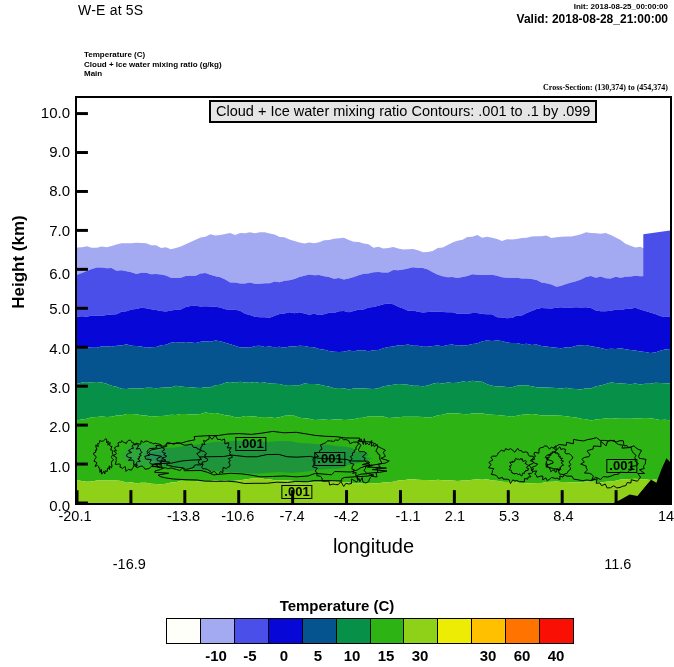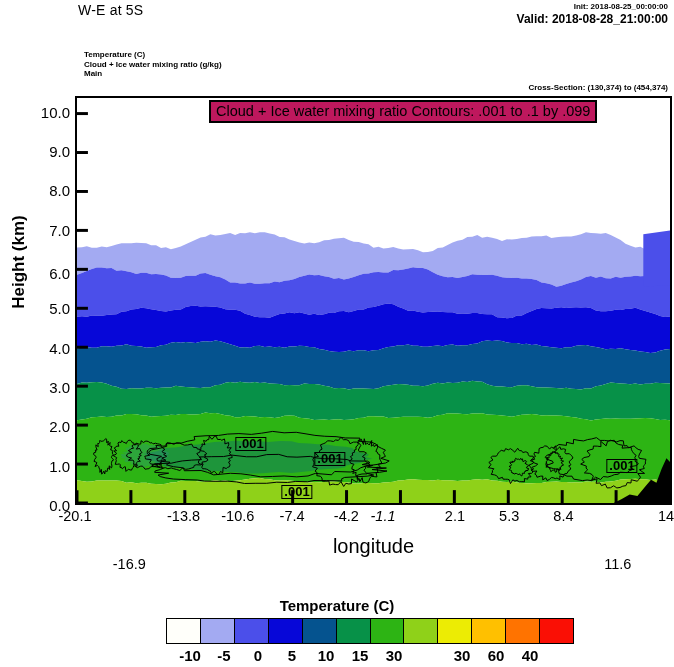--- a/index.html
+++ b/index.html
@@ -9,29 +9,29 @@
   .abs{position:absolute;}
 
   
   #main-title{left:78px;top:2px;font-size:14px;font-weight:400;letter-spacing:.2px;}
   #init-line{right:6px;top:2px;font-size:8px;font-weight:bold;text-align:right;white-space:nowrap;}
   #valid-line{right:6px;top:12px;font-size:12px;font-weight:bold;text-align:right;white-space:nowrap;}
 
   #field-block{left:84px;top:50px;font-size:8px;font-weight:bold;line-height:9.6px;}
   #field-block div{white-space:nowrap;}
 
-  #cross-section{right:6px;top:83px;font-size:8px;font-weight:bold;white-space:nowrap;text-align:left;}
+  #cross-section{right:6px;top:83px;font-size:8px;font-weight:bold;white-space:nowrap;text-align:left;font-family:Liberation Serif, serif;}
 
   
   #plot-frame{left:75px;top:96px;width:597px;height:409px;border:2px solid #000;
               box-sizing:border-box;background:#ffffff;overflow:hidden;}
   #plot-canvas{position:absolute;left:0;top:0;width:100%;height:100%;}
 
   
-  #plot-title-box{left:209px;top:100px;border:2px solid #000;background:#be185d;
+  #plot-title-box{left:209px;top:100px;border:2px solid #000;background:#e5e5e5;
                   padding:1px 5px 2px 5px;font-size:14.5px;white-space:nowrap;z-index:6;}
 
   
   .ytick-label{position:absolute;right:0;font-size:15px;text-align:right;white-space:nowrap;
                transform:translateY(-50%);}
   #ytick-wrap{left:0px;top:96px;width:70px;height:409px;}
   #yaxis-title{left:-36px;top:252px;width:110px;font-size:17px;font-weight:bold;
                text-align:center;transform:rotate(-90deg);}
 
   #xtick-wrap{left:75px;top:508px;width:597px;height:22px;}
@@ -39,21 +39,21 @@
                transform:translateX(-50%);white-space:nowrap;}
   #xaxis-title{left:75px;top:535px;width:597px;text-align:center;
                font-size:20px;font-weight:400;}
 
   
   #cbar-title{left:0;top:597px;width:674px;text-align:center;font-size:15px;font-weight:bold;}
   #cbar-wrap{left:166px;top:618px;width:408px;height:26px;border:1.5px solid #000;
              box-sizing:border-box;display:flex;}
   #cbar-wrap .sw{flex:1 1 0;height:100%;border-right:1px solid #000;box-sizing:border-box;}
   #cbar-wrap .sw:last-child{border-right:none;}
-  #cbar-ticks{left:156px;top:647px;width:408px;height:20px;}
+  #cbar-ticks{left:182px;top:647px;width:408px;height:20px;}
   .cbar-tick{position:absolute;top:0;font-size:15px;font-weight:bold;text-align:center;
              transform:translateX(-50%);white-space:nowrap;}
 
   
   .clabel{position:absolute;border:1.5px solid #000;background:transparent;
           font-size:13px;font-weight:bold;line-height:12px;padding:0 2px;
           transform:translate(-50%,-50%);z-index:5;color:#000;white-space:nowrap;text-align:center;}
 </style>
 </head>
 <body>
@@ -143,21 +143,21 @@
   </div>
 <div class="abs" id="yaxis-title">Height (km)</div>
 
 <div class="abs" id="xtick-wrap">
     <div class="xtick-label" style="left: 0px;">-20.1</div>
     <div class="xtick-label" style="left: 54.2727px; margin-top: 48px;">-16.9</div>
     <div class="xtick-label" style="left: 108.545px;">-13.8</div>
     <div class="xtick-label" style="left: 162.818px;">-10.6</div>
     <div class="xtick-label" style="left: 217.091px;">-7.4</div>
     <div class="xtick-label" style="left: 271.364px;">-4.2</div>
-    <div class="xtick-label" style="left: 308px; font-style: italic;">-1.1</div>
+    <div class="xtick-label" style="left: 333px;">-1.1</div>
     <div class="xtick-label" style="left: 379.909px;">2.1</div>
     <div class="xtick-label" style="left: 434.182px;">5.3</div>
     <div class="xtick-label" style="left: 488.455px;">8.4</div>
     <div class="xtick-label" style="left: 542.727px; margin-top: 48px;">11.6</div>
     <div class="xtick-label" style="left: 597px;">14.8</div>
   </div>
 <div class="abs" id="xaxis-title">longitude</div>
 
 <div class="abs" id="cbar-title">Temperature  (C)</div>
 <div class="abs" id="cbar-wrap">

